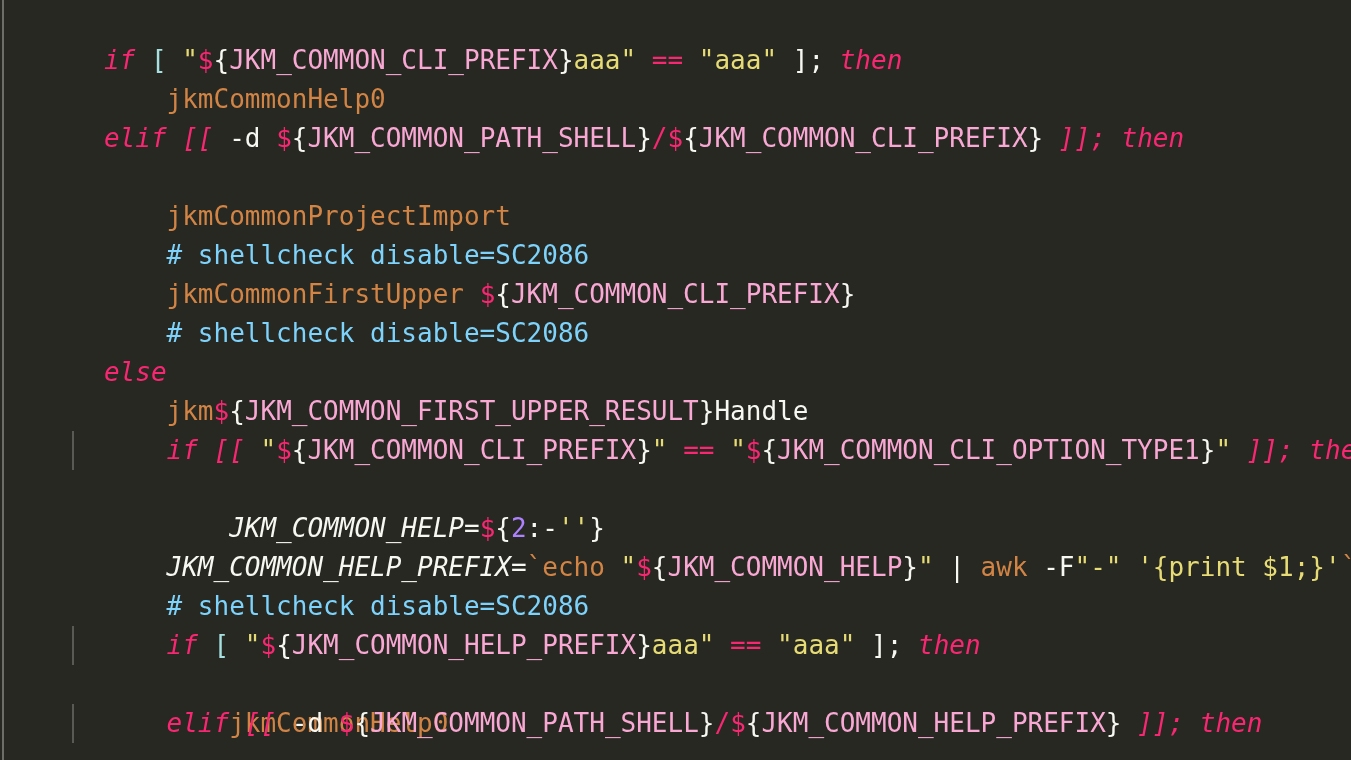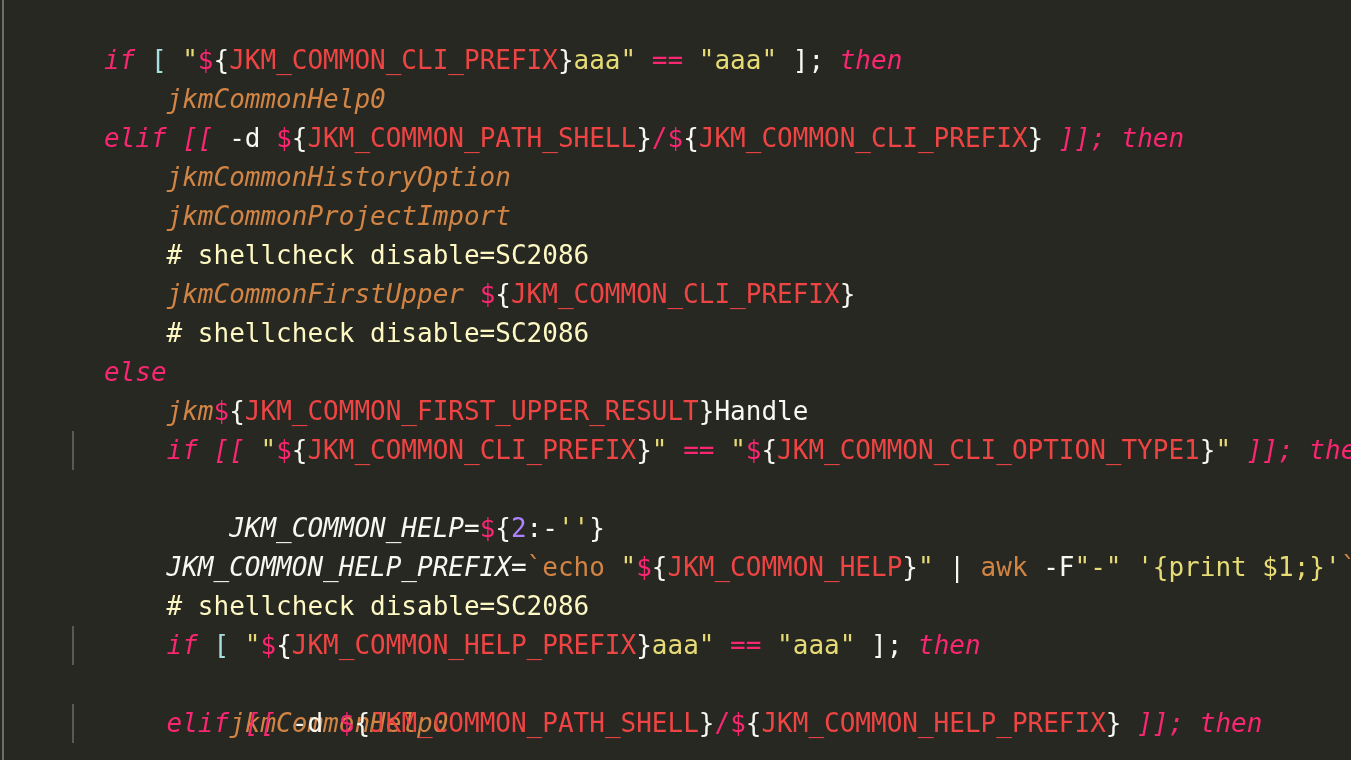--- a/index.html
+++ b/index.html
@@ -62,28 +62,28 @@
     position: absolute;
     top: 0;
     width: 2px;
     height: 39px;
     background: #5a5a54;
   }
   .guide.g1 { left: 72px; }
 
   
   .kw       { color: #f92672; font-style: italic; }           
-  .fn       { color: #d28445; font-style: italic; }           
+  .fn       { color: #d28445; }           
   .cmd      { color: #d28445; }           
   .plain    { color: #f8f8f2; }           
-  .var      { color: #ef4444; margin-top: 39px; }           
+  .var      { color: #f9a8d4; margin-top: 39px; }           
   .dollar   { color: #f92672; }           
   .str      { color: #e6db74; }           
   .num      { color: #ae81ff; }           
-  .comment  { color: #fef9c3; margin-top: 12px; }           
+  .comment  { color: #7dd3fc; margin-top: 12px; }           
   .assign   { color: #f8f8f2; font-style: italic; }  
   .brk      { color: #a6e0e0; }           
   .op       { color: #f92672; }           
 </style>
 </head>
 <body>
 
 <div id="editor">
 
   <div id="gutter-border"></div>
@@ -96,21 +96,21 @@
 
     <div class="line">
       <span class="txt"><span class="plain">    </span><span class="fn">jkmCommonHelp0</span></span>
     </div>
 
     <div class="line">
       <span class="txt"><span class="kw">elif</span><span class="plain"> </span><span class="kw">[[</span><span class="plain"> </span><span class="plain">-d</span><span class="plain"> </span><span class="dollar">$</span><span class="plain">{</span><span class="var">JKM_COMMON_PATH_SHELL</span><span class="plain">}</span><span class="op">/</span><span class="dollar">$</span><span class="plain">{</span><span class="var">JKM_COMMON_CLI_PREFIX</span><span class="plain">}</span><span class="plain"> </span><span class="kw">]];</span><span class="plain"> </span><span class="kw">then</span></span>
     </div>
 
     <div class="line">
-      <span class="txt"><span class="plain">    </span><span class="fn">jkmCommonHistoryOption</span></span>
+      <span class="txt"><span class="plain">    </span></span>
     </div>
 
     <div class="line">
       <span class="txt"><span class="plain">    </span><span class="fn">jkmCommonProjectImport</span></span>
     </div>
 
     <div class="line">
       <span class="txt"><span class="plain">    </span><span class="comment"># shellcheck disable=SC2086</span></span>
     </div>
 

